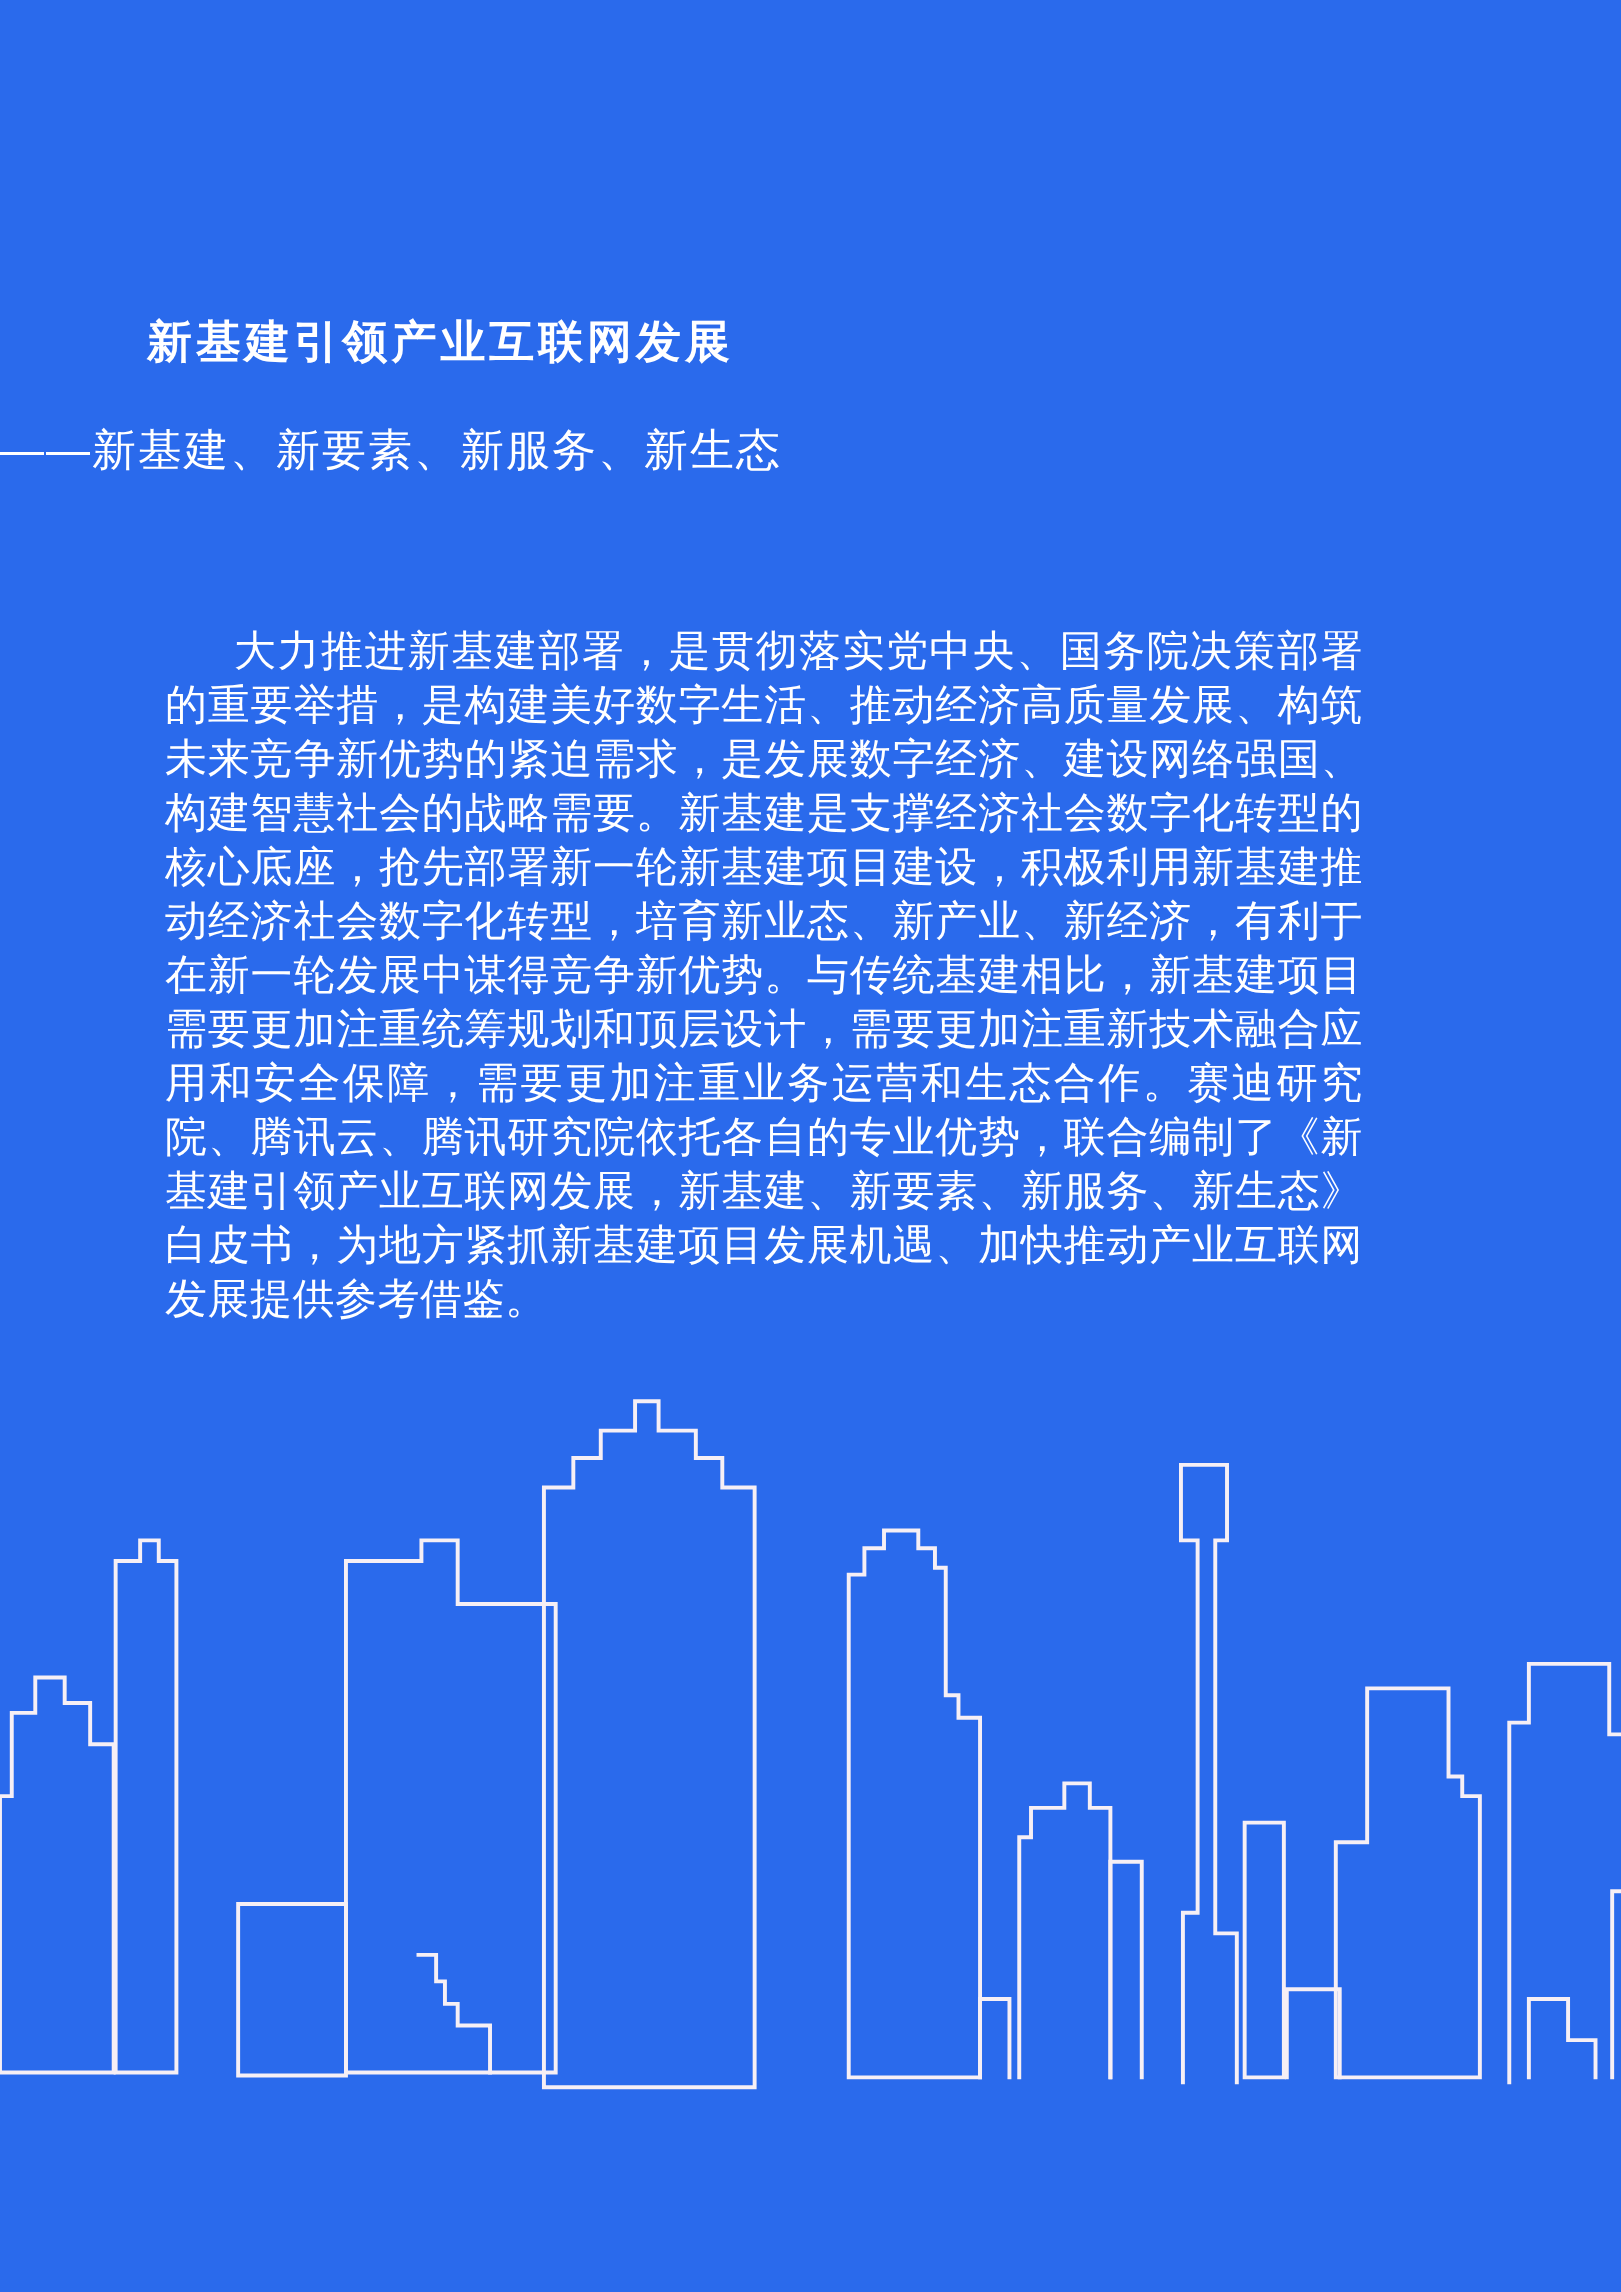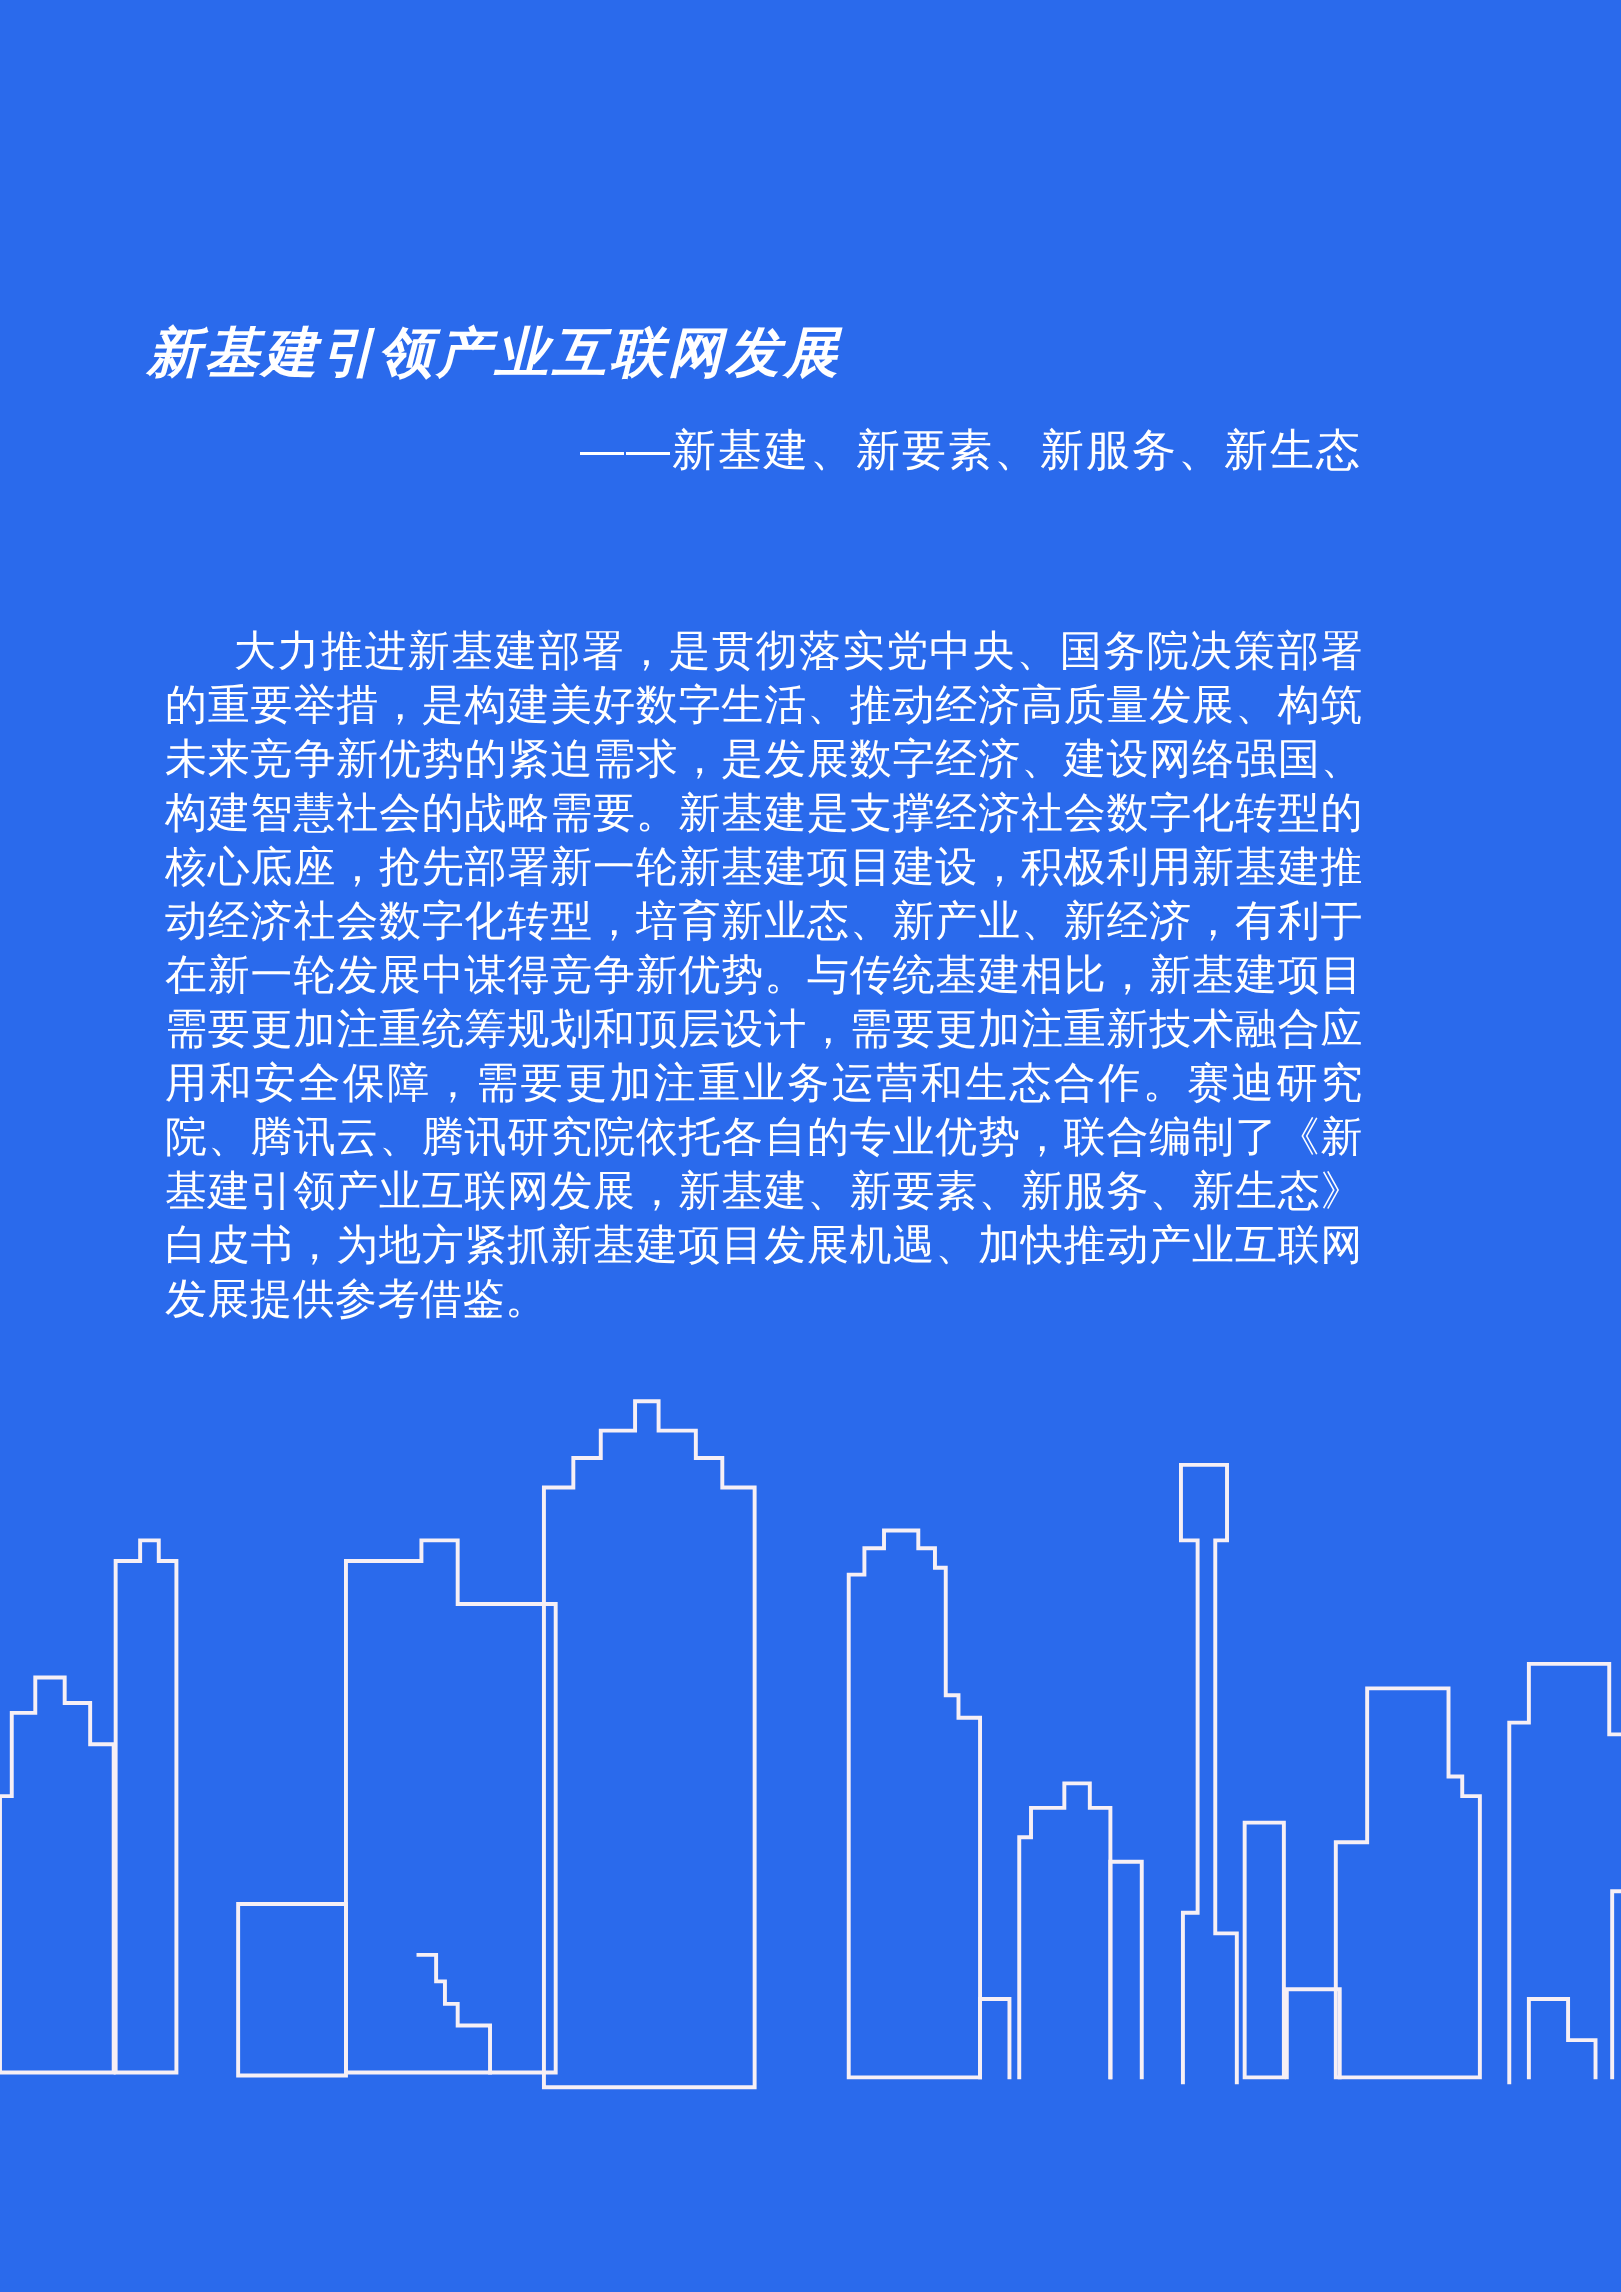--- a/index.html
+++ b/index.html
@@ -13,33 +13,32 @@
     height: 2293px;
     overflow: hidden;
     background: var(--page-bg, #2a6aec);
     font-family: "Liberation Sans", "DejaVu Sans", sans-serif;
     color: var(--text-color, #ffffff);
   }
   .title {
     position: absolute;
     left: 147px;
     top: 287px;
-    font-size: 54px;
+    font-size: 45px;
     font-weight: 700;
     letter-spacing: 3.9px;
     line-height: 1.1;
     white-space: nowrap;
-    font-style: italic;
   }
   .subtitle {
     position: absolute;
     top: 421px;
     left: 0;
     width: 1362px;
-    text-align: right;
+    text-align: left;
     font-size: 44px;
     font-weight: 400;
     letter-spacing: 2px;
     white-space: nowrap;
   }
   .body-text {
     position: absolute;
     left: 165px;
     top: 582px;
     width: 1198px;

